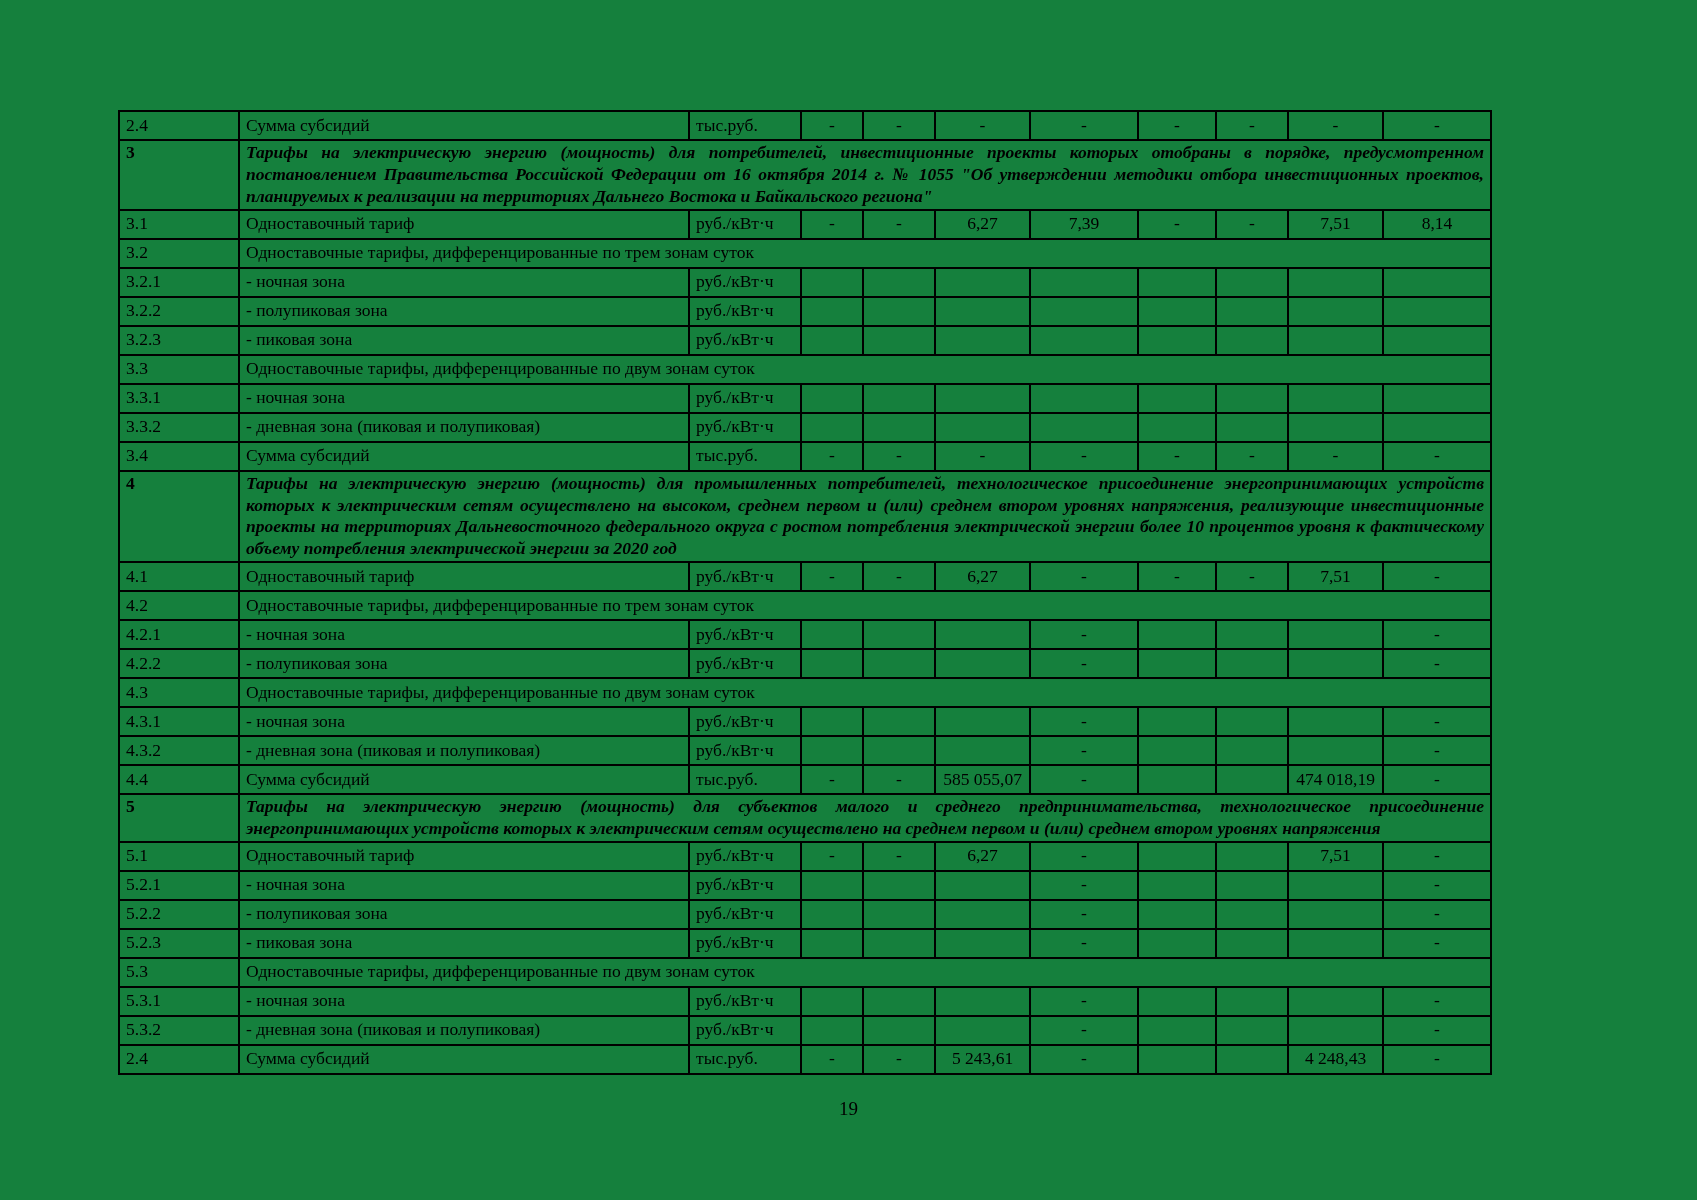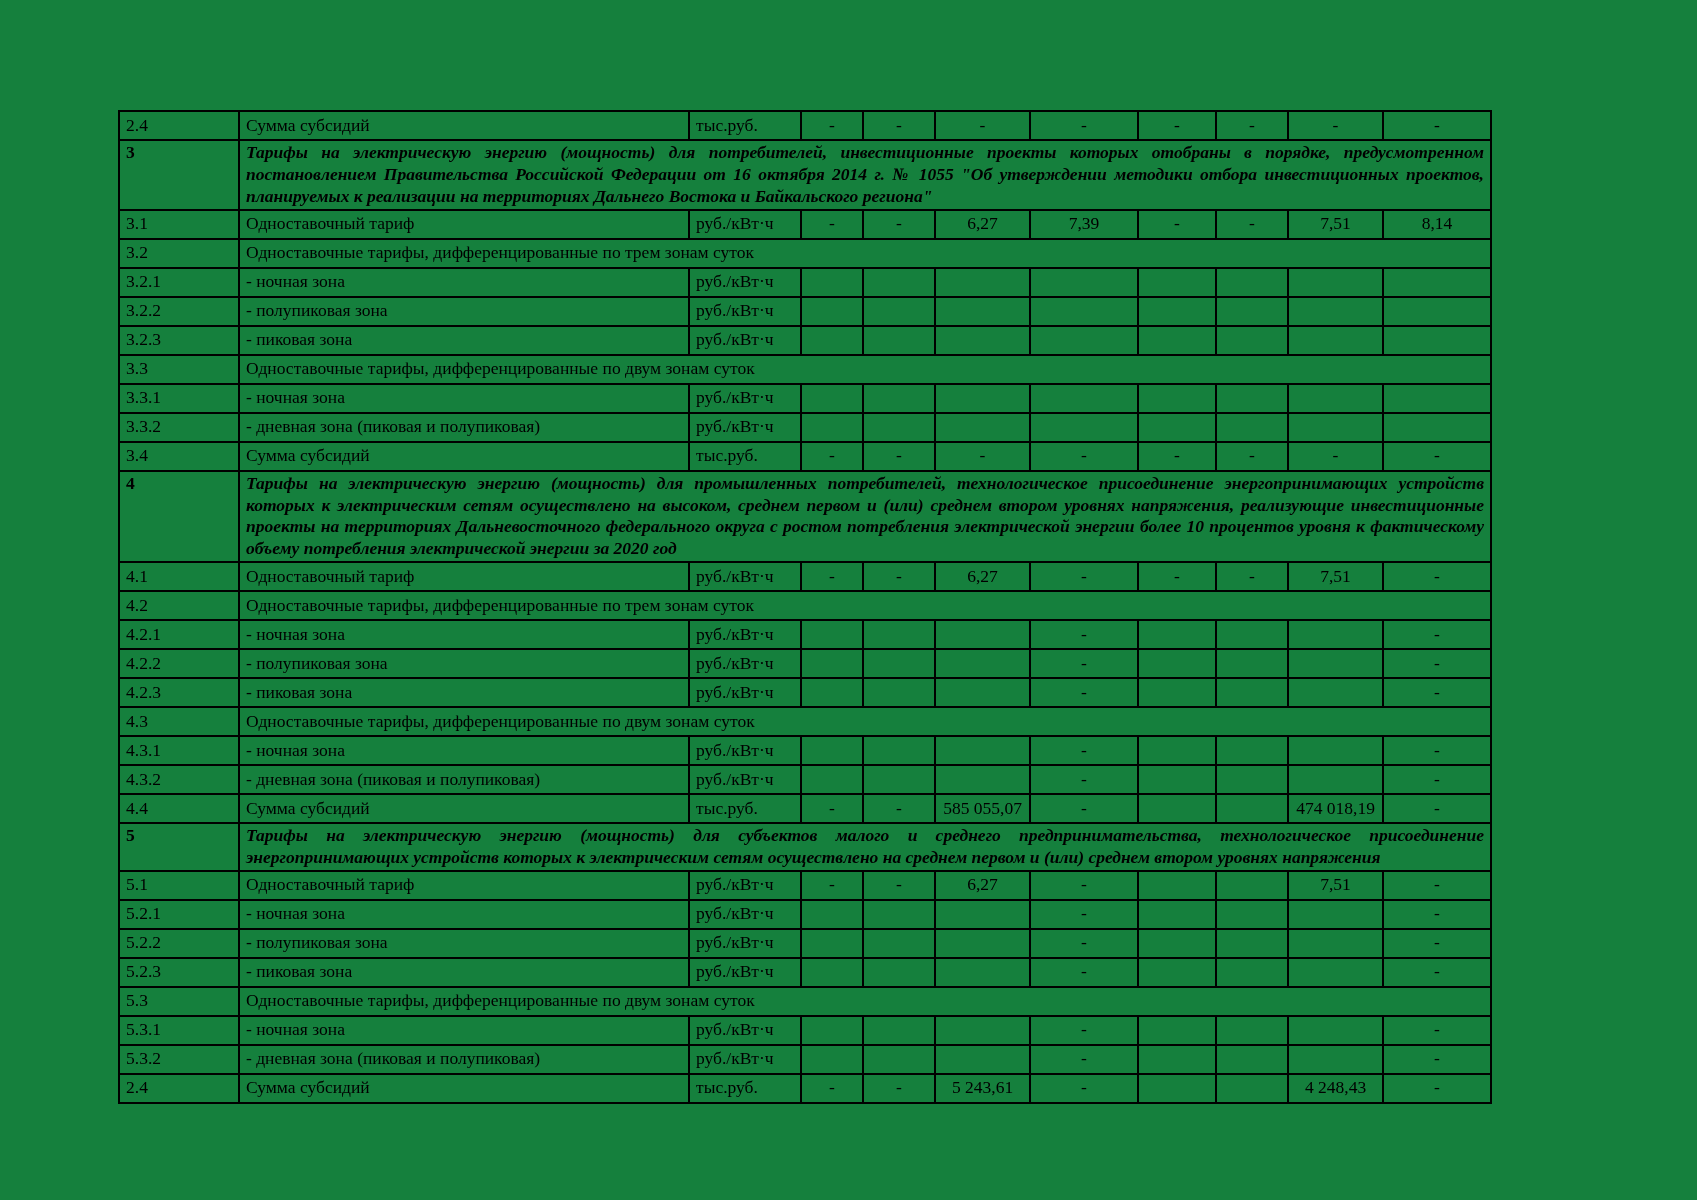--- a/index.html
+++ b/index.html
@@ -249,33 +249,20 @@
           <td class="unit">руб./кВт·ч</td>
           <td class="val"></td>
           <td class="val"></td>
           <td class="val"></td>
           <td class="val">-</td>
           <td class="val"></td>
           <td class="val"></td>
           <td class="val"></td>
           <td class="val">-</td>
         </tr>
-        <tr class="data-row">
-          <td class="num">4.2.3</td>
-          <td class="desc">- пиковая зона</td>
-          <td class="unit">руб./кВт·ч</td>
-          <td class="val"></td>
-          <td class="val"></td>
-          <td class="val"></td>
-          <td class="val">-</td>
-          <td class="val"></td>
-          <td class="val"></td>
-          <td class="val"></td>
-          <td class="val">-</td>
-        </tr>
         <tr class="sub-row">
           <td class="num">4.3</td>
           <td class="sub-text" colspan="10">Одноставочные тарифы, дифференцированные по двум зонам суток</td>
         </tr>
         <tr class="data-row">
           <td class="num">4.3.1</td>
           <td class="desc">- ночная зона</td>
           <td class="unit">руб./кВт·ч</td>
           <td class="val"></td>
           <td class="val"></td>
@@ -407,14 +394,15 @@
           <td class="val">5 243,61</td>
           <td class="val">-</td>
           <td class="val"></td>
           <td class="val"></td>
           <td class="val">4 248,43</td>
           <td class="val">-</td>
         </tr>
       </tbody>
   </table>
 
+  <div class="page-number">19</div>
 
 </div>
 
 </body></html>

